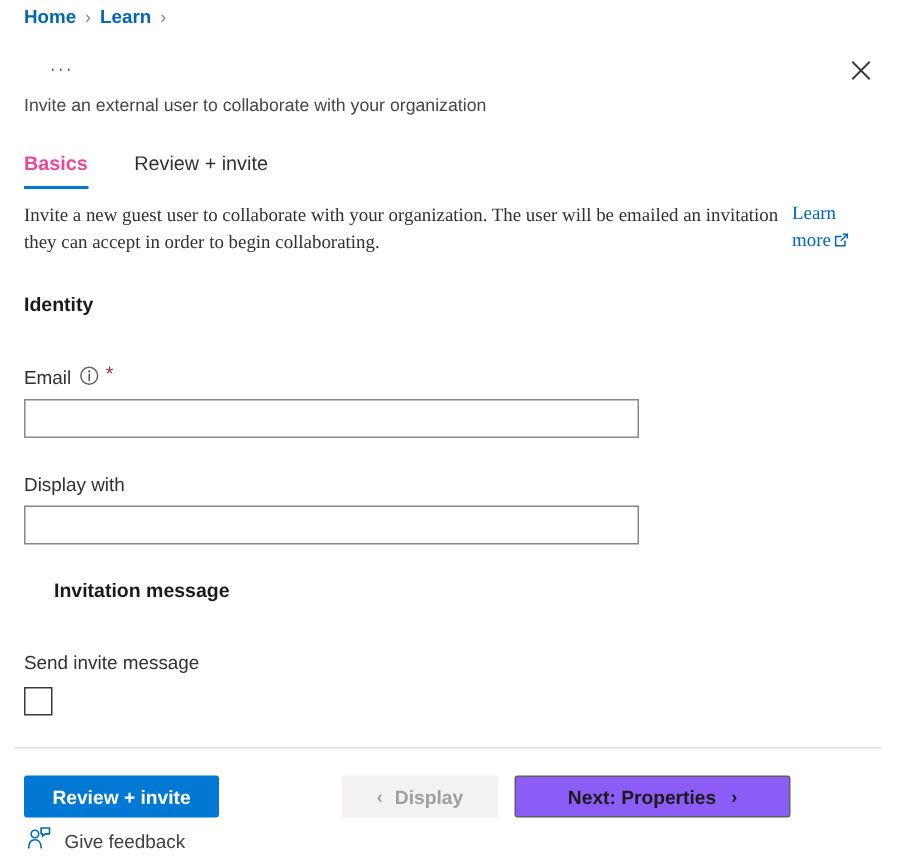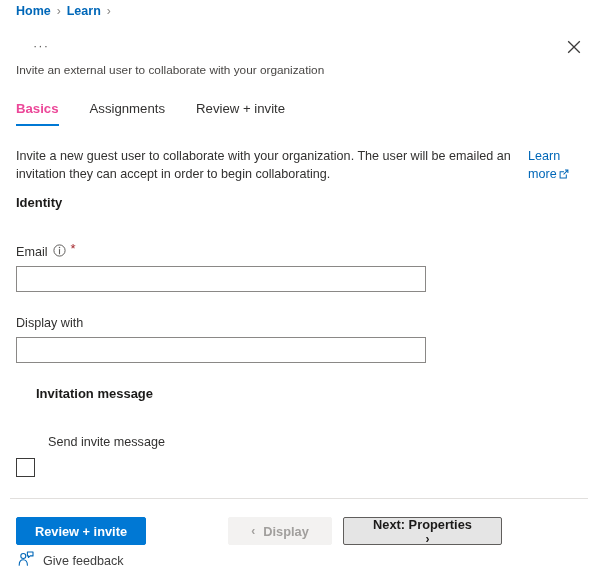--- a/index.html
+++ b/index.html
@@ -129,24 +129,25 @@
     right: 0;
     bottom: 0;
     height: 2px;
     background: #0078d4;
   }
 
   
   .intro-wrap {
     position: absolute;
     left: 16px;
-    top: 147px;
+    top: 133px;
     width: 566px;
     display: flex;
-    align-items: flex-start;
+    align-items: flex-end;
+    font-family: Liberation Serif, serif;
   }
   .intro-text {
     width: 512px;
     font-size: 12.6px;
     line-height: 18px;
     color: #323130;
   }
   .learn-more {
     width: 54px;
     font-size: 12.6px;
@@ -178,21 +179,21 @@
     position: absolute;
     left: 16px;
     font-size: 12.6px;
     line-height: 16px;
     color: #323130;
     display: flex;
     align-items: flex-start;
   }
   #email-label { top: 244px; }
   #displayname-label { top: 315px; }
-  #sendinvite-label { top: 434px; margin-left: 32px; }
+  #sendinvite-label { top: 434px; }
 
   .info-icon {
     margin-left: 5px;
     display: inline-flex;
     align-items: center;
     cursor: pointer;
   }
   .req-star {
     color: #a4262c;
     margin-left: 5px;
@@ -268,25 +269,24 @@
     top: 517px;
     width: 104px;
     background: #f3f2f1;
     color: #a19f9d;
     border: 1px solid #f3f2f1;
     cursor: default;
   }
   .btn-secondary {
     left: 343px;
     top: 517px;
-    width: 159px;
-    background: #e5e5e5;
+    width: 184px;
+    background: #8b5cf6;
     color: #1b1a19;
     border: 1px solid #605e5c;
-    flex-direction: column;
   }
   .chev {
     display: inline-block;
     font-size: 12px;
     font-weight: 700;
   }
   .chev-left { margin-right: 8px; }
   .chev-right { margin-left: 10px; }
 
   .feedback {
@@ -323,21 +323,20 @@
 <button class="close-btn">
   <span>
     <svg width="14" height="14" viewBox="0 0 14 14" aria-hidden="true">
       <path d="M1.2 1.2 L12.8 12.8 M12.8 1.2 L1.2 12.8" stroke="#3b3a39" stroke-width="1.3" fill="none"></path>
     </svg>
   </span>
 </button>
 
 <div class="tabs">
   <div class="tab active">Basics</div>
-  <div class="tab">Assignments</div>
   <div class="tab">Review + invite</div>
 </div>
 
 <div class="intro-wrap">
   <div class="intro-text">Invite a new guest user to collaborate with your organization. The user will be emailed an invitation they can accept in order to begin collaborating.</div>
   <a class="learn-more"><span>Learn more</span><span class="ext-icon"><svg width="10" height="10" viewBox="0 0 10 10" aria-hidden="true">
           <path d="M0.6 2.2 H5 V3.2 H1.6 V8.4 H6.8 V5.4 H7.8 V9.4 H0.6 Z" fill="#0067b8"></path>
           <path d="M6.0 0.6 H9.4 V4.0 H8.4 V2.3 L4.9 5.8 L4.2 5.1 L7.7 1.6 H6.0 Z" fill="#0067b8"></path>
         </svg></span></a>
 </div>

